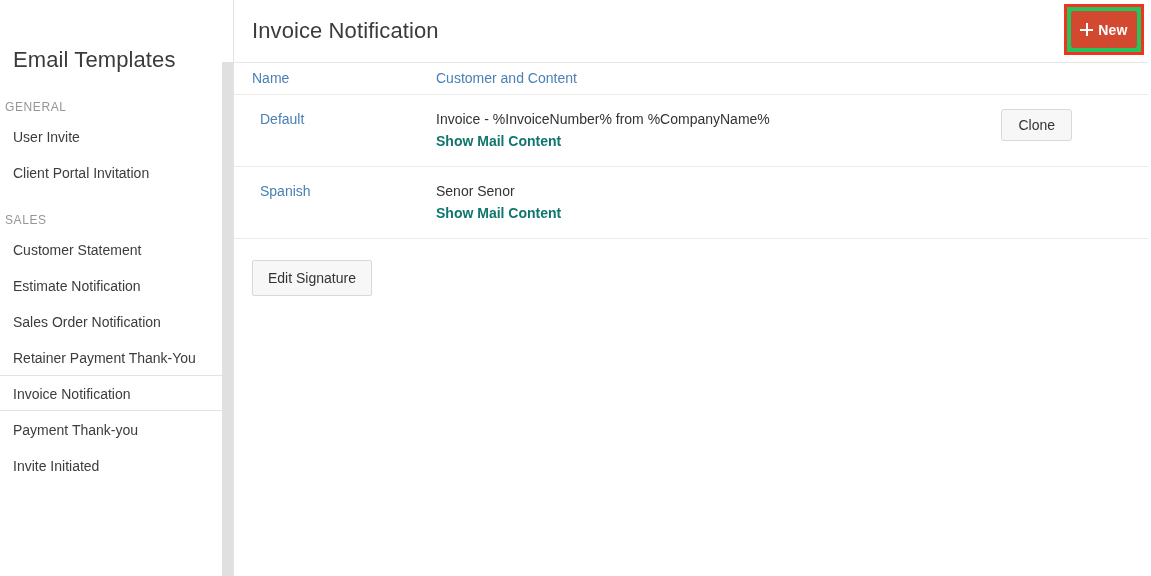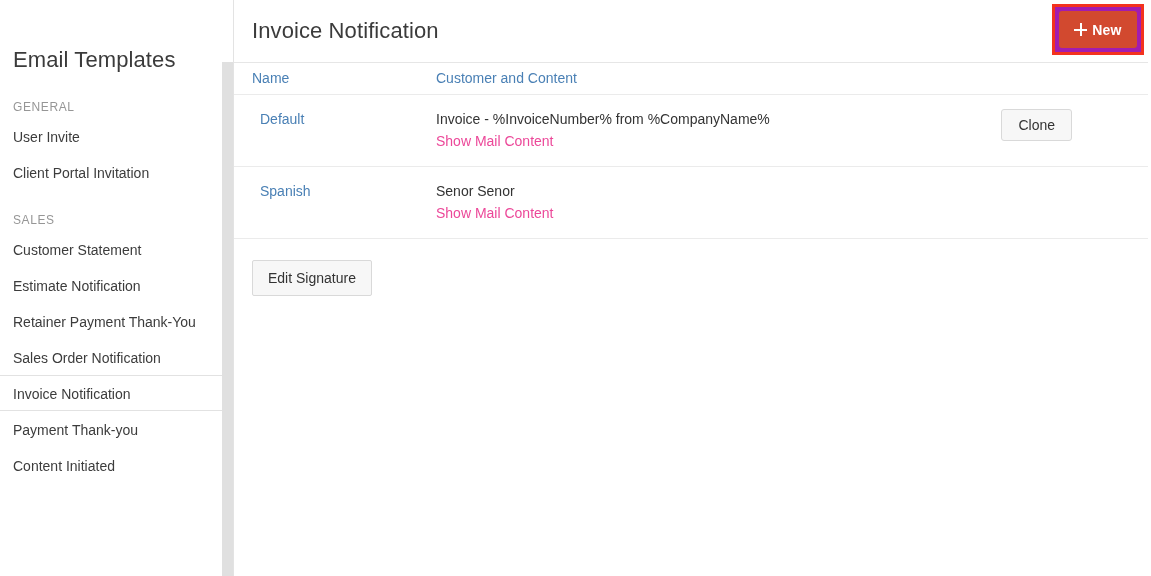--- a/index.html
+++ b/index.html
@@ -45,21 +45,21 @@
   }
 
   .nav {
     margin-top: 23px;
   }
 
   .nav-section-label {
     font-size: 12px;
     color: #969696;
     letter-spacing: 0.6px;
-    padding: 0 0 0 13px;
+    padding: 0 0 0 5px;
     height: 22px;
     line-height: 22px;
     text-transform: uppercase;
     white-space: nowrap;
   }
 
   .nav-section.sales .nav-section-label {
     margin-top: 19px;
   }
 
@@ -130,25 +130,25 @@
     line-height: 28px;
     letter-spacing: 0.1px;
     white-space: nowrap;
   }
 
   
   .new-btn-annotation {
     position: absolute;
     right: 7px;
     top: 4px;
-    width: 92px;
+    width: 80px;
     height: 51px;
     border: 3px solid #f3321f;
     box-sizing: border-box;
-    background: #a21caf;
+    background: #22c55e;
     padding: 4px;
     z-index: 9;
   }
 
   .new-btn {
     width: 100%;
     height: 100%;
     box-sizing: border-box;
     background: #d2492f;
     border: none;
@@ -236,23 +236,24 @@
   }
 
   .tbody-row .td-subject {
     color: #333333;
   }
   .subject-line {
     color: #333333;
     margin-bottom: 2px;
   }
   .show-mail-link {
-    color: #ec4899;
+    color: #0f766e;
     cursor: pointer;
     display: inline-block;
+    font-weight: bold;
   }
 
   .tbody-row .td-action {
     text-align: right;
     padding-right: 76px;
   }
 
   .clone-btn {
     background: #f7f7f7;
     border: 1px solid #d9d9d9;
@@ -293,25 +294,25 @@
       <div class="nav-section general">
         <div class="nav-section-label">GENERAL</div>
         <div class="nav-item">User Invite</div>
         <div class="nav-item">Client Portal Invitation</div>
       </div>
 
       <div class="nav-section sales">
         <div class="nav-section-label">SALES</div>
         <div class="nav-item">Customer Statement</div>
         <div class="nav-item">Estimate Notification</div>
+        <div class="nav-item">Sales Order Notification</div>
         <div class="nav-item">Retainer Payment Thank-You</div>
-        <div class="nav-item">Sales Order Notification</div>
         <div class="nav-item active">Invoice Notification</div>
         <div class="nav-item">Payment Thank-you</div>
-        <div class="nav-item">Content Initiated</div>
+        <div class="nav-item">Invite Initiated</div>
       </div>
 
     </div>
   </div>
 
   <div class="sidebar-scrollbar"></div>
   <div class="vertical-divider"></div>
 
   <div class="content">
 

